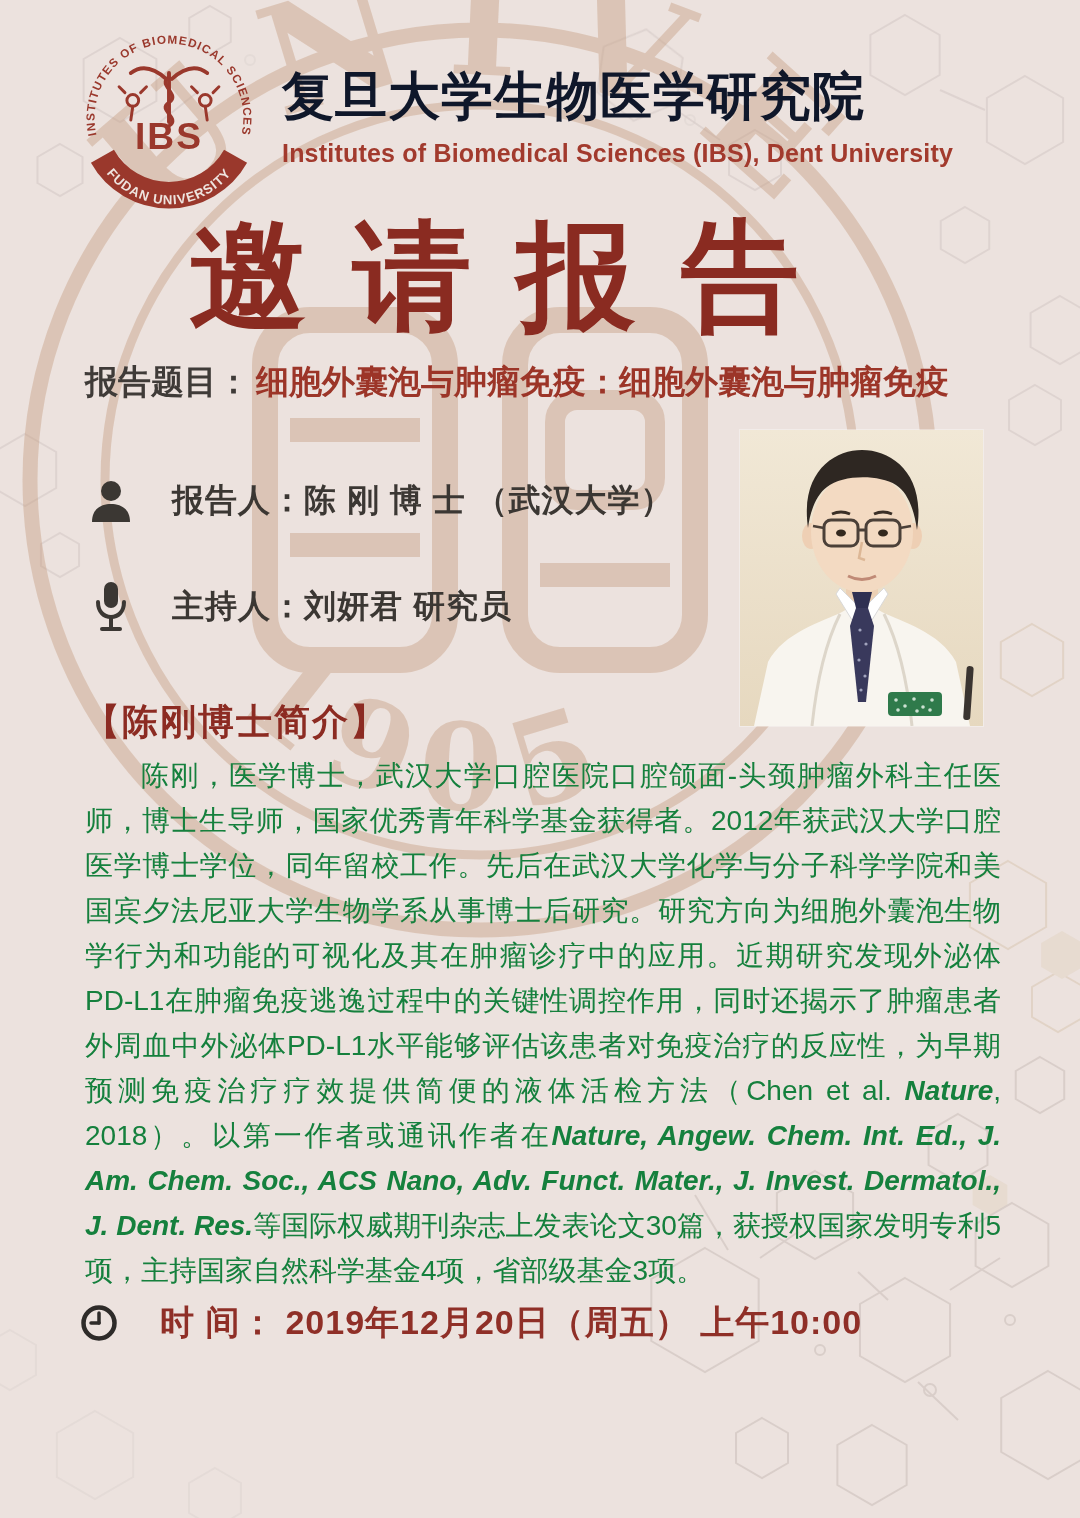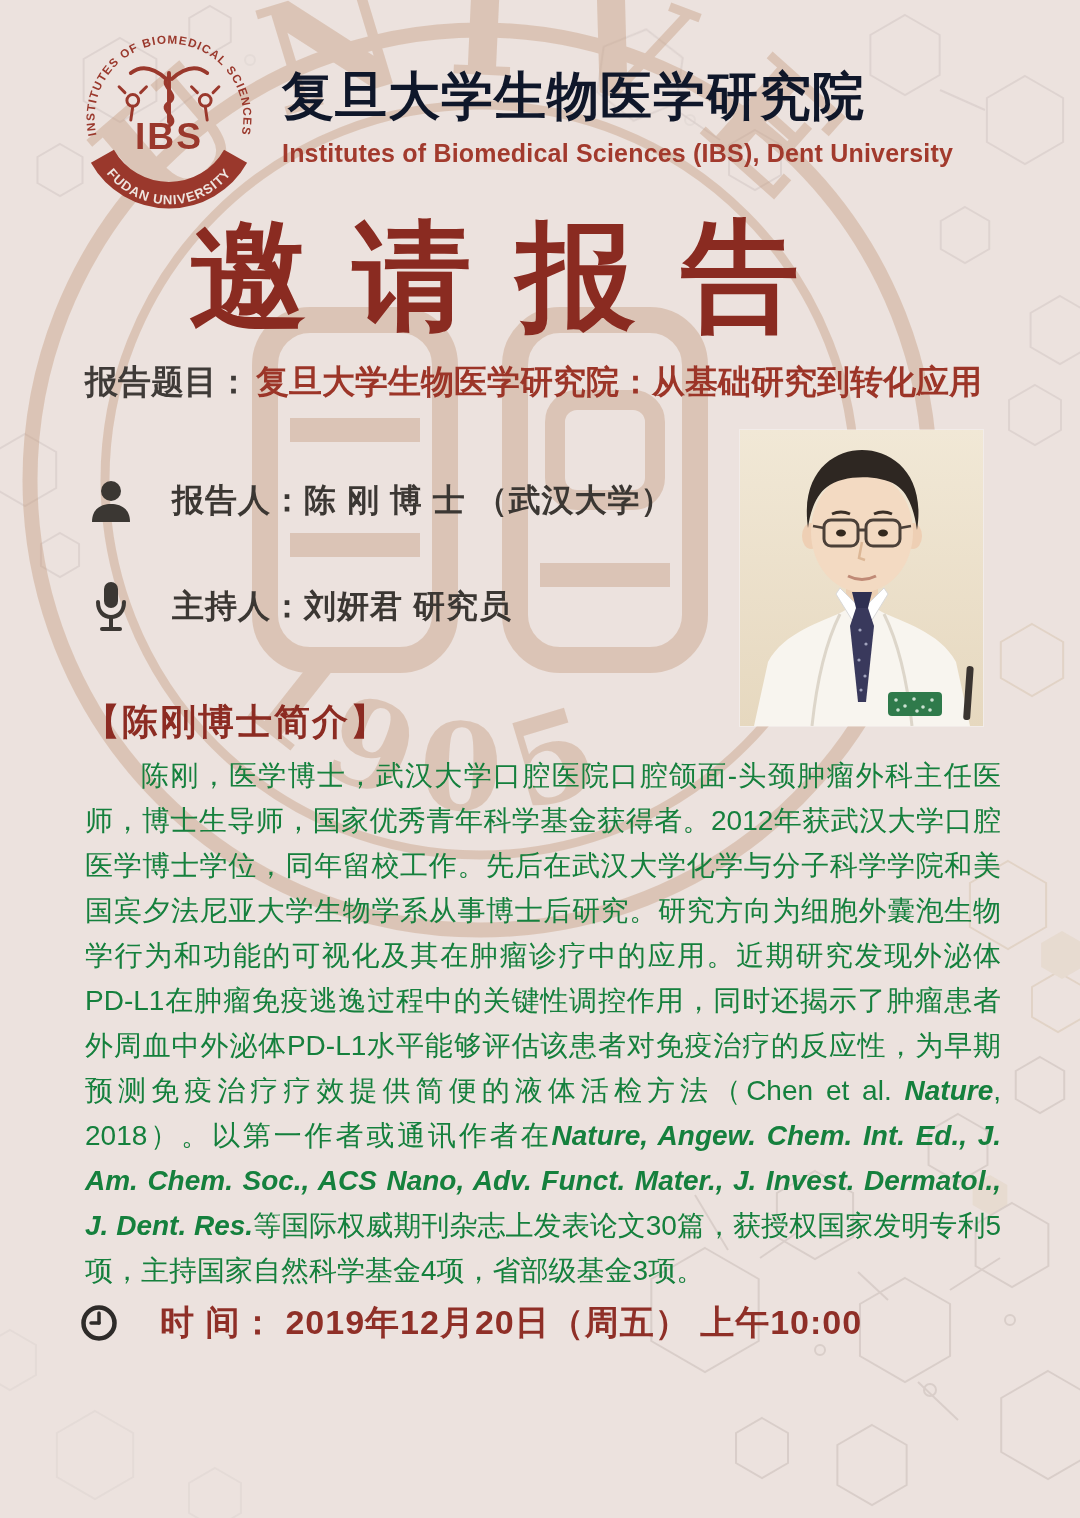--- a/index.html
+++ b/index.html
@@ -175,21 +175,21 @@
     </svg>
     <div class="header-text">
       <h1 class="title-cn">复旦大学生物医学研究院</h1>
       <div class="title-en">Institutes of Biomedical Sciences (IBS), Dent University</div>
     </div>
   </div>
 
   <div class="callig">邀请报告</div>
 
   <div class="topic-line">
-    <span class="topic-label">报告题目：</span><span class="topic-value">复旦大学生物医学研究院：从基础研究到转化应用</span>
+    <span class="topic-label">报告题目：</span><span class="topic-value">细胞外囊泡与肿瘤免疫：细胞外囊泡与肿瘤免疫</span>
   </div>
 
   <div class="person-row row-host">
     <span class="ic">
       <svg width="34" height="54" viewBox="0 0 34 54">
         <rect x="10" y="2" width="14" height="26" rx="7" fill="#3b3733"></rect>
         <path d="M 4,22 C 4,32 10,37 17,37 C 24,37 30,32 30,22" fill="none" stroke="#3b3733" stroke-width="4" stroke-linecap="round"></path>
         <line x1="17" y1="37" x2="17" y2="47" stroke="#3b3733" stroke-width="4"></line>
         <line x1="8" y1="49" x2="26" y2="49" stroke="#3b3733" stroke-width="4" stroke-linecap="round"></line>
       </svg>

